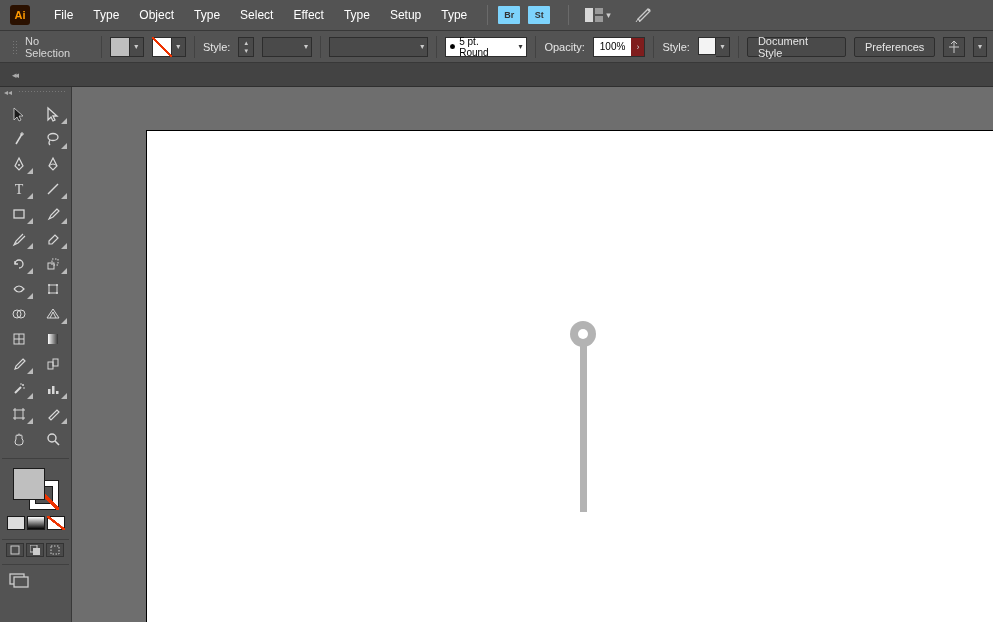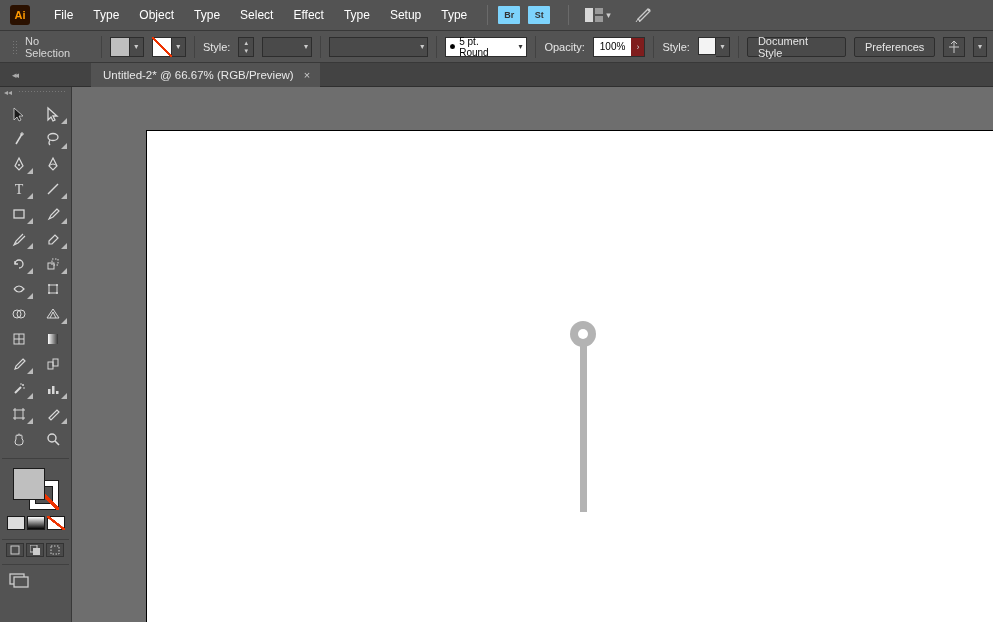--- a/index.html
+++ b/index.html
@@ -299,26 +299,20 @@
       </svg>
   </div>
   <div class="dd-btn" style="border-left:1px solid #2d2d2d">▾</div>
 </div>
 
 <div class="tabstrip">
   <div class="grip-box">
       <span style="font-size:9px;color:#aaa;letter-spacing:-2px;">◂◂</span>
     </div>
   <div class="tabspacer"></div>
-  <div class="tab">
-    <div class="tab-inner">
-      <span>Untitled-2* @ 66.67% (RGB/Preview)</span>
-      <span class="close">×</span>
-    </div>
-  </div>
 </div>
 
 <div class="workspace">
 
   <div class="tool-panel">
     <div class="tool-head">
       <span class="dleft">◂◂</span>
       <span class="dots"></span>
     </div>
     <div class="tool-grid">

